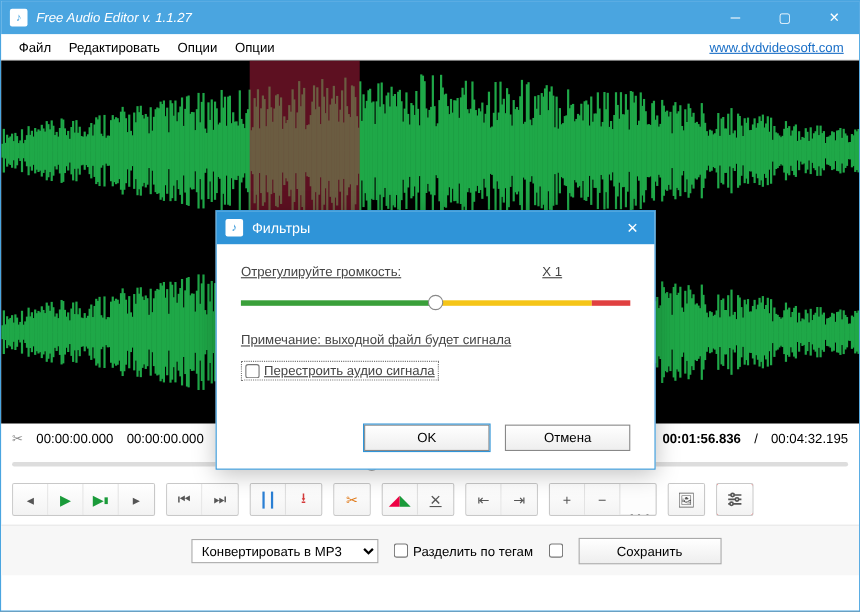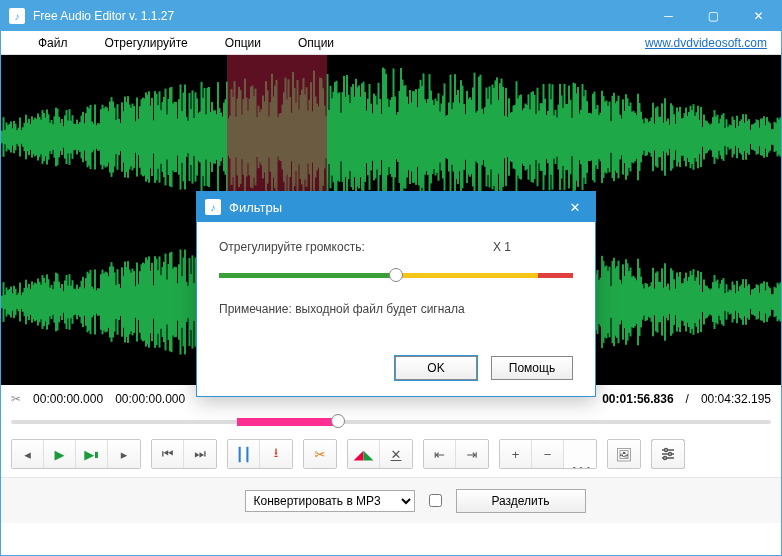--- a/index.html
+++ b/index.html
@@ -1,22 +1,22 @@
 <!DOCTYPE html>
 <html><head>
 <meta charset="utf-8">
 <style>
 * { box-sizing: border-box; margin: 0; padding: 0; font-family: "Segoe UI", Tahoma, sans-serif; }
 body { width: 782px; height: 556px; background: #fff; overflow: hidden; border: 1px solid #4aa5e0; position: relative; }
 .titlebar { height: 30px; background: #4aa5e0; color: #fff; display: flex; align-items: center; padding-left: 8px; font-size: 12px; }
 .titlebar .logo { width: 16px; height: 16px; background: #fff; color: #4aa5e0; display: flex; align-items: center; justify-content: center; border-radius: 2px; margin-right: 8px; font-size: 10px; font-weight: bold; }
-.titlebar .title { flex: 1; }
+.titlebar .title { flex: 1; font-style: italic; }
 .titlebar .winbtn { width: 45px; height: 30px; display: flex; align-items: center; justify-content: center; cursor: pointer; }
 .menubar { height: 24px; display: flex; align-items: center; padding: 0 8px; font-size: 12px; border-bottom: 1px solid #e0e0e0; }
-.menubar .menuitem { padding: 0 8px; cursor: pointer; margin-left: 21px; }
+.menubar .menuitem { padding: 0 8px; cursor: pointer; }
 .menubar .spacer { flex: 1; }
 .menubar .link { color: #1a6fc7; text-decoration: underline; cursor: pointer; padding-right: 6px; }
 .waveform { height: 330px; background: #000; position: relative; overflow: hidden; }
 .waveform svg { width: 100%; height: 100%; }
 .selection { position: absolute; top: 0; bottom: 0; left: 226px; width: 100px; background: rgba(170,30,60,0.55); }
 .time-row { height: 28px; display: flex; align-items: center; font-size: 12px; padding: 0 10px; gap: 12px; }
 .time-row .scissors { color: #888; }
 .time-row .bold { font-weight: bold; }
 .time-row .flex { flex: 1; }
 .scrub { height: 18px; position: relative; margin: 0 10px; }
@@ -38,46 +38,46 @@
 .checkbox { display: flex; align-items: center; gap: 4px; }
 .checkbox input { width: 13px; height: 13px; }
 .savebtn { width: 130px; height: 24px; border: 1px solid #aaa; background: linear-gradient(#fff,#eee); font-size: 12px; cursor: pointer; }
 
 .dialog { position: absolute; left: 195px; top: 190px; width: 400px; background: #fff; border: 1px solid #2f94d8; box-shadow: 0 4px 20px rgba(0,0,0,0.25); }
 .dialog .dtitlebar { height: 30px; background: #2f94d8; color: #fff; display: flex; align-items: center; padding-left: 8px; font-size: 13px; }
 .dialog .dtitlebar .logo { width: 16px; height: 16px; background: #fff; color: #2f94d8; display: flex; align-items: center; justify-content: center; border-radius: 2px; margin-right: 8px; font-size: 10px; font-weight: bold; }
 .dialog .dtitlebar .title { flex: 1; }
 .dialog .dtitlebar .close { width: 40px; height: 30px; display: flex; align-items: center; justify-content: center; cursor: pointer; }
 .dialog .dbody { padding: 18px 22px; font-size: 12px; color: #444; }
-.dialog .row { display: flex; align-items: flex-start; margin-bottom: 12px; }
+.dialog .row { display: flex; align-items: flex-start; margin-bottom: 12px; text-decoration: underline; }
 .dialog .volslider { height: 18px; position: relative; margin-bottom: 18px; }
 .dialog .volslider .seg { position: absolute; top: 7px; height: 5px; }
 .dialog .volslider .g { background: #3aa03a; left: 0; width: 50%; }
 .dialog .volslider .y { background: #f5c518; left: 50%; width: 40%; }
 .dialog .volslider .r { background: #e04040; left: 90%; width: 10%; }
 .dialog .volslider .thumb { position: absolute; top: 2px; left: calc(50% - 7px); width: 14px; height: 14px; background: #fff; border: 1px solid #888; border-radius: 50%; }
 .dialog .dbuttons { display: flex; justify-content: flex-end; gap: 14px; padding: 10px 22px 16px; }
-.dialog .dbtn { width: 82px; height: 24px; border: 1px solid #888; background: linear-gradient(#fff,#eee); font-size: 12px; cursor: pointer; }
+.dialog .dbtn { width: 114px; height: 24px; border: 1px solid #888; background: linear-gradient(#fff,#eee); font-size: 12px; cursor: pointer; }
 .dialog .dbtn.primary { outline: 1px solid #2f94d8; }
 .chklabel { border: 1px dotted #777; padding: 1px 3px; display: inline-flex; align-items: center; gap: 4px; }
 </style>
 </head>
 <body>
 
 <div class="titlebar">
   <div class="logo">♪</div>
   <div class="title">Free Audio Editor v. 1.1.27</div>
   <div class="winbtn">─</div>
   <div class="winbtn">▢</div>
   <div class="winbtn">✕</div>
 </div>
 
 <div class="menubar">
   <div class="menuitem">Файл</div>
-  <div class="menuitem">Отрегулируйте</div>
+  <div class="menuitem">Редактировать</div>
   <div class="menuitem">Опции</div>
   <div class="menuitem">Опции</div>
   <div class="spacer"></div>
   <div class="link">www.dvdvideosoft.com</div>
 </div>
 
 <div class="waveform">
   <svg viewBox="0 0 780 330" preserveAspectRatio="none">
     <line x1="0" y1="82" x2="780" y2="82" stroke="#0d5f2a" stroke-width="1"></line>
     <line x1="0" y1="247" x2="780" y2="247" stroke="#0d5f2a" stroke-width="1"></line>
@@ -1208,40 +1208,50 @@
     </div>
   </div>
 </div>
 
 <div class="bottombar">
   <select class="combo">
     <option>Конвертировать в MP3</option>
   </select>
   <label class="checkbox">
     <input type="checkbox" style="">
+    <span>Разделить по тегам</span>
   </label>
-  <button class="savebtn">Разделить</button>
+  <label class="checkbox">
+    <input type="checkbox" style="">
+  </label>
+  <button class="savebtn">Сохранить</button>
 </div>
 
 <div class="dialog">
   <div class="dtitlebar">
     <div class="logo">♪</div>
     <div class="title">Фильтры</div>
     <div class="close">✕</div>
   </div>
   <div class="dbody">
     <div class="row">
       <span style="flex:1">Отрегулируйте громкость:</span>
       <span style="width:80px">X 1</span>
     </div>
     <div class="volslider">
       <div class="seg g"></div>
       <div class="seg y"></div>
       <div class="seg r"></div>
       <div class="thumb"></div>
     </div>
     <div class="row">Примечание: выходной файл будет сигнала</div>
+    <div class="row">
+      <label class="chklabel">
+        <input type="checkbox" style="">
+        <span>Перестроить аудио сигнала</span>
+      </label>
+    </div>
   </div>
   <div class="dbuttons">
     <button class="dbtn primary">OK</button>
-    <button class="dbtn">Помощь</button>
+    <button class="dbtn">Отмена</button>
   </div>
 </div>
 
 </body></html>

